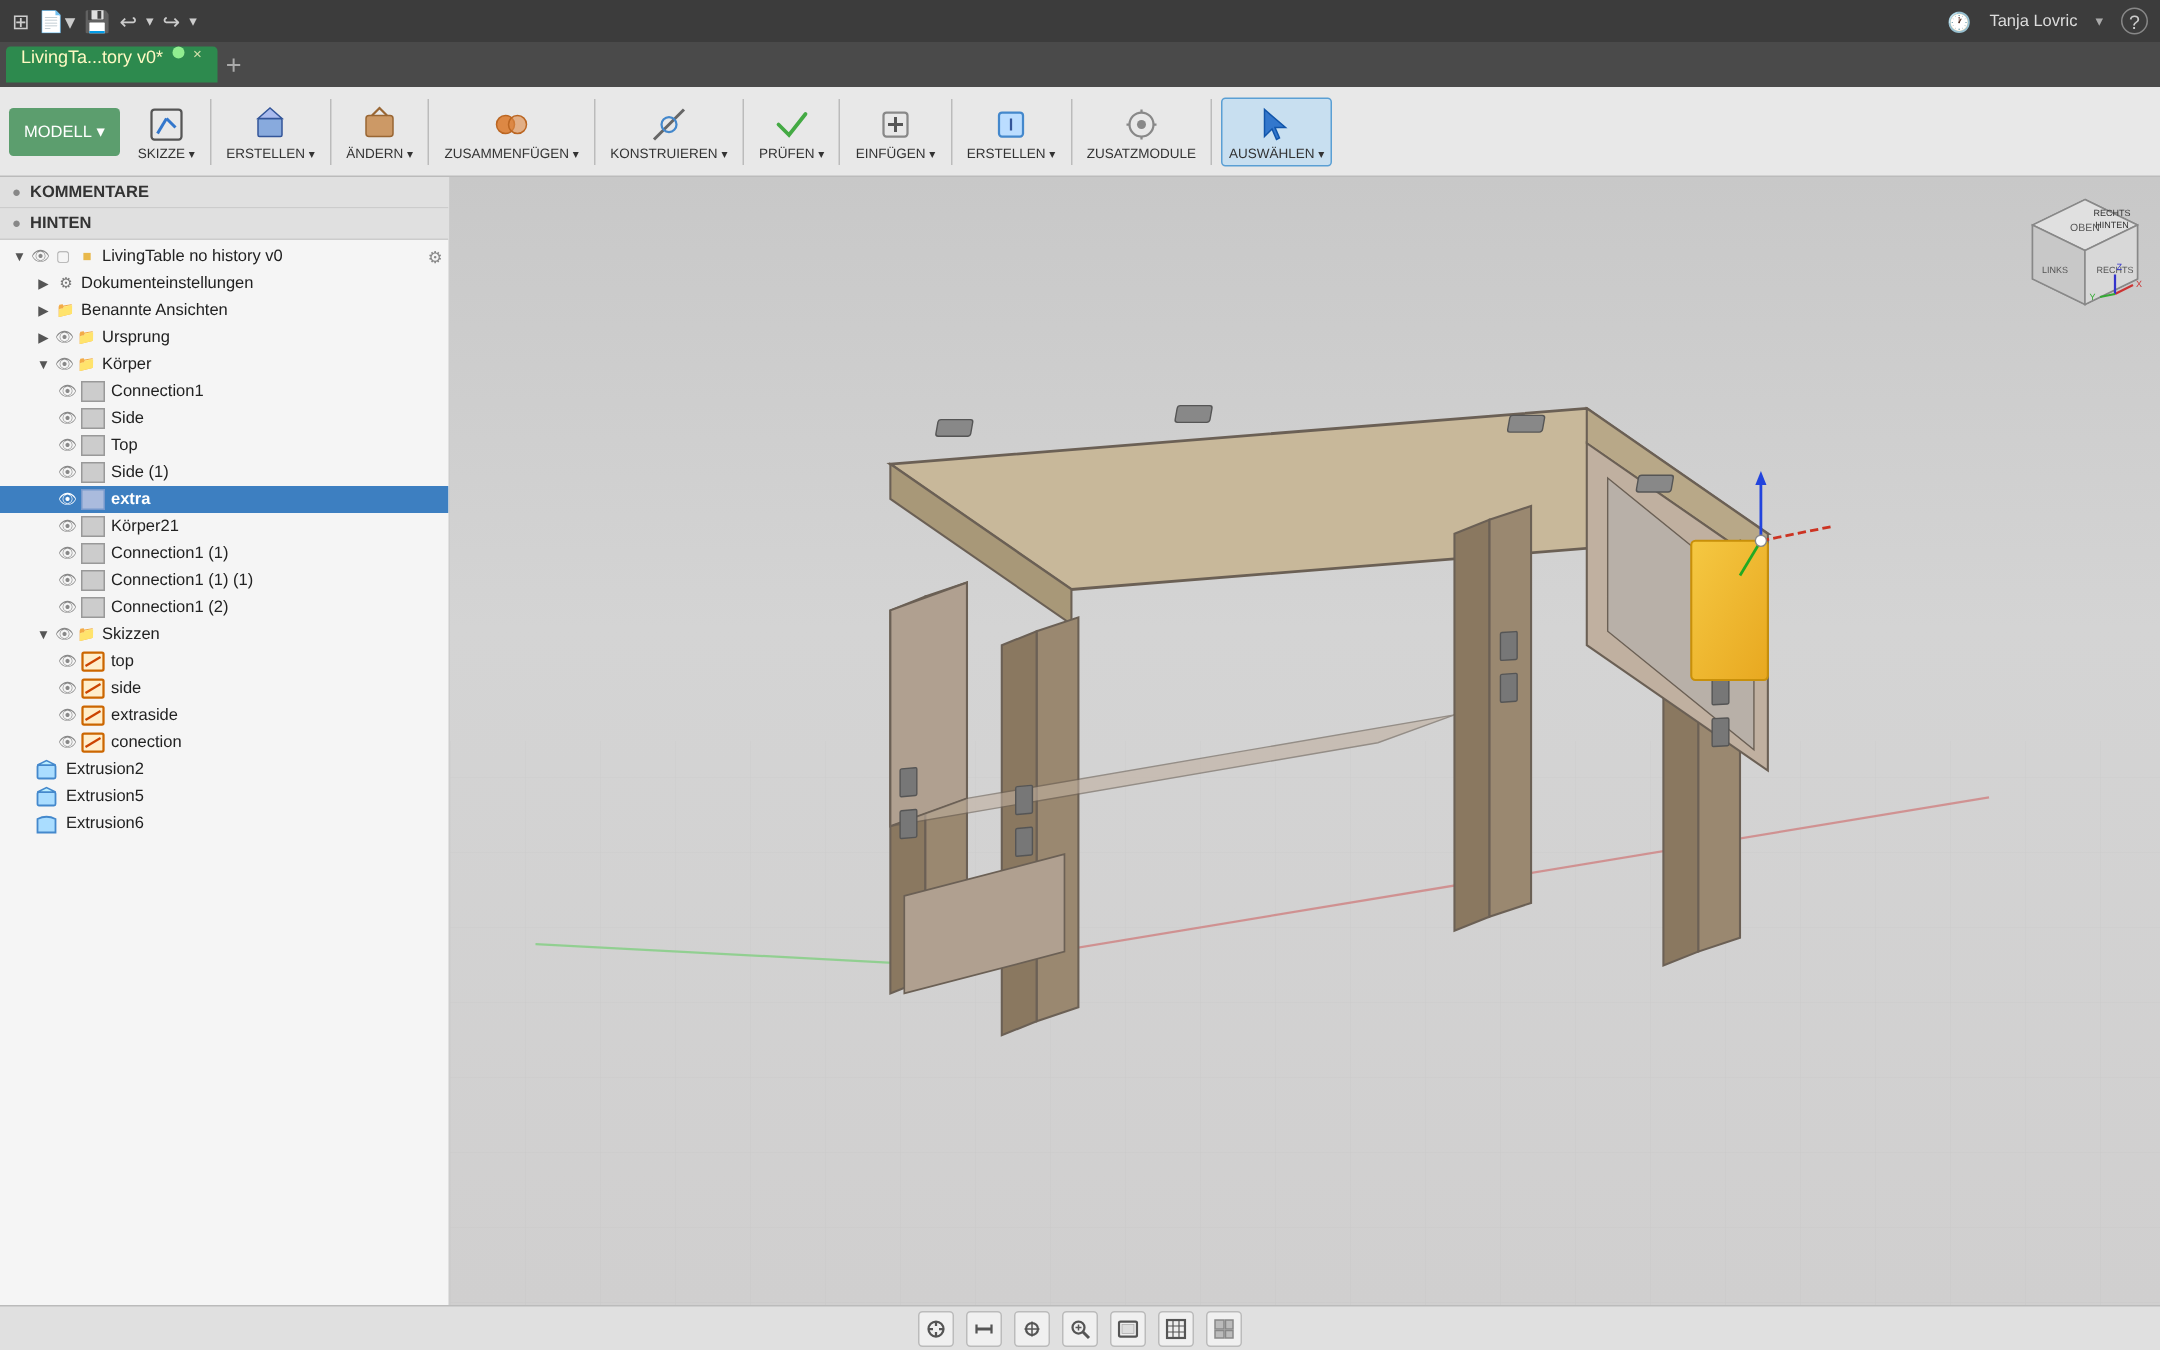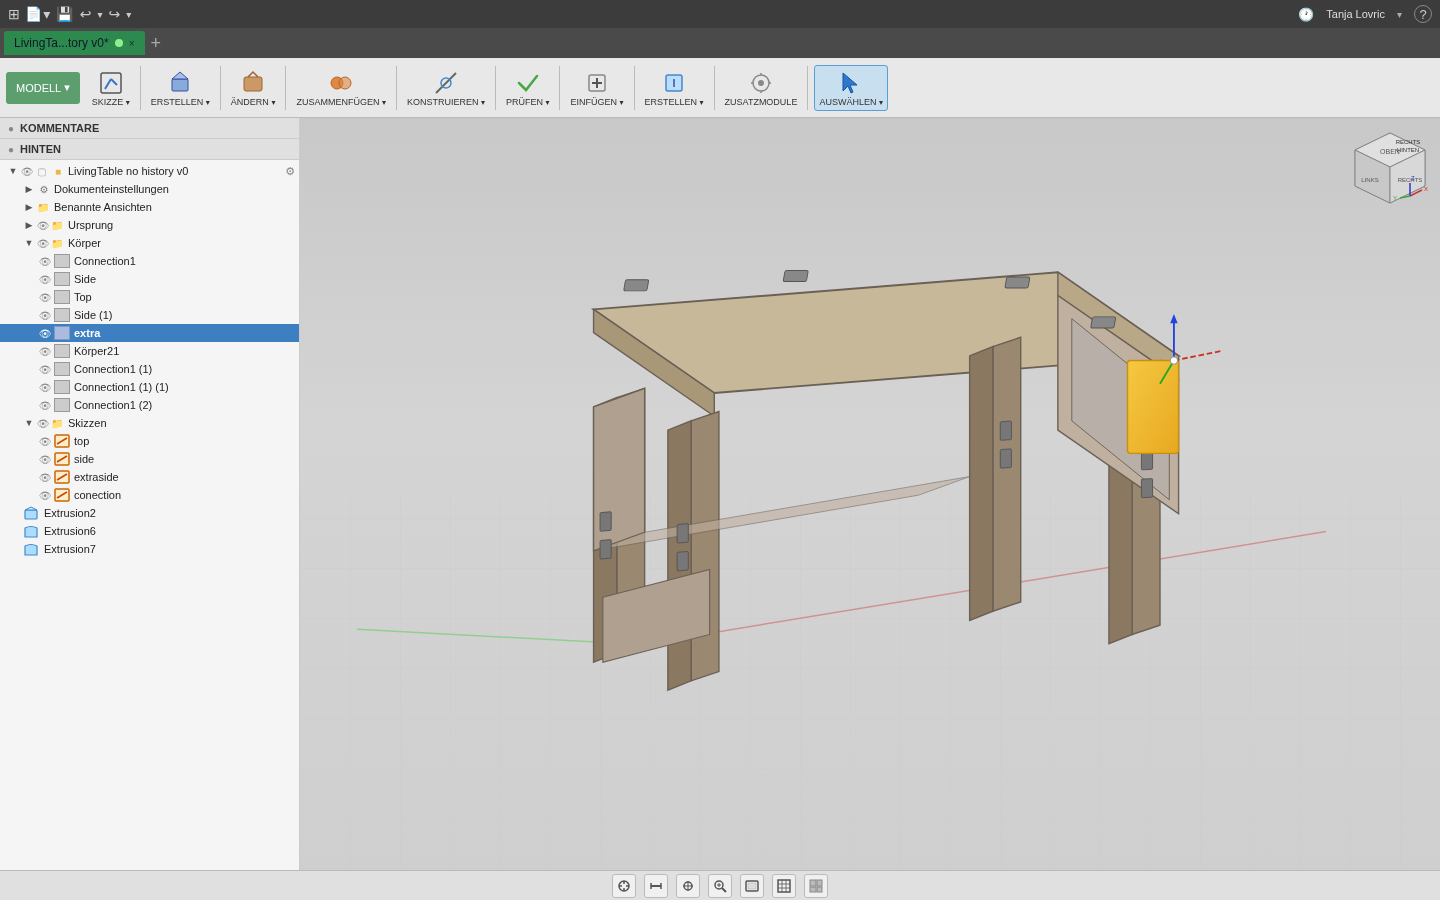--- a/index.html
+++ b/index.html
@@ -26,23 +26,22 @@
       display: flex;
       align-items: center;
       padding: 0 4px;
       gap: 2px;
     }
     .tab {
       height: 24px;
       background: #2d8a4e;
       border-radius: 3px 3px 0 0;
       display: flex;
-      align-items: center;
       padding: 0 10px;
-      color: #0f172a;
+      color: #fef9c3;
       font-size: 12px;
       gap: 6px;
       cursor: pointer;
     }
     .tab .close-btn { font-size: 10px; opacity: 0.8; }
     .tab-add { color: #aaa; font-size: 18px; cursor: pointer; margin-left: 4px; }
 
     
     #toolbar {
       height: 60px;
@@ -540,38 +539,39 @@
           <svg width="16" height="14" viewBox="0 0 16 14">
               <rect x="1" y="4" width="12" height="9" rx="1" fill="#aaddff" stroke="#4488cc" stroke-width="1.2"></rect>
               <polygon points="1,4 7,1 13,4" fill="#bbeeff" stroke="#4488cc" stroke-width="1"></polygon>
             </svg>
         </span>
         <span class="item-label">Extrusion2</span>
       </div>
 
 
 
+      <div class="tree-item" style="padding-left:22px;">
+        <span style="width:16px;height:14px;display:inline-block;margin:0 2px;">
+          <svg width="16" height="14" viewBox="0 0 16 14">
+              <rect x="1" y="4" width="12" height="9" rx="1" fill="#aaddff" stroke="#4488cc" stroke-width="1.2"></rect>
+              <polygon points="1,4 7,1 13,4" fill="#bbeeff" stroke="#4488cc" stroke-width="1"></polygon>
+            </svg>
+        </span>
+        <span class="item-label">Extrusion5</span>
+      </div>
 
       <div class="tree-item" style="padding-left:22px;">
         <span style="width:16px;height:14px;display:inline-block;margin:0 2px;">
           <svg width="16" height="14" viewBox="0 0 16 14">
               <path d="M1 13 L1 4 Q7 1 13 4 L13 13 Z" fill="#aaddff" stroke="#4488cc" stroke-width="1.2"></path>
             </svg>
         </span>
         <span class="item-label">Extrusion6</span>
       </div>
 
-      <div class="tree-item" style="padding-left:22px;">
-        <span style="width:16px;height:14px;display:inline-block;margin:0 2px;">
-          <svg width="16" height="14" viewBox="0 0 16 14">
-              <path d="M1 13 L1 4 Q7 1 13 4 L13 13 Z" fill="#aaddff" stroke="#4488cc" stroke-width="1.2"></path>
-            </svg>
-        </span>
-        <span class="item-label">Extrusion7</span>
-      </div>
 
 
     </div>
   </div>
 
   <div id="viewport">
 
     <div style="position:absolute;inset:0;background: linear-gradient(180deg, #c8c8c8 0%, #d4d4d4 40%, #d0cfcf 100%);"></div>
 
     <div style="position:absolute;inset:0;overflow:hidden;">

